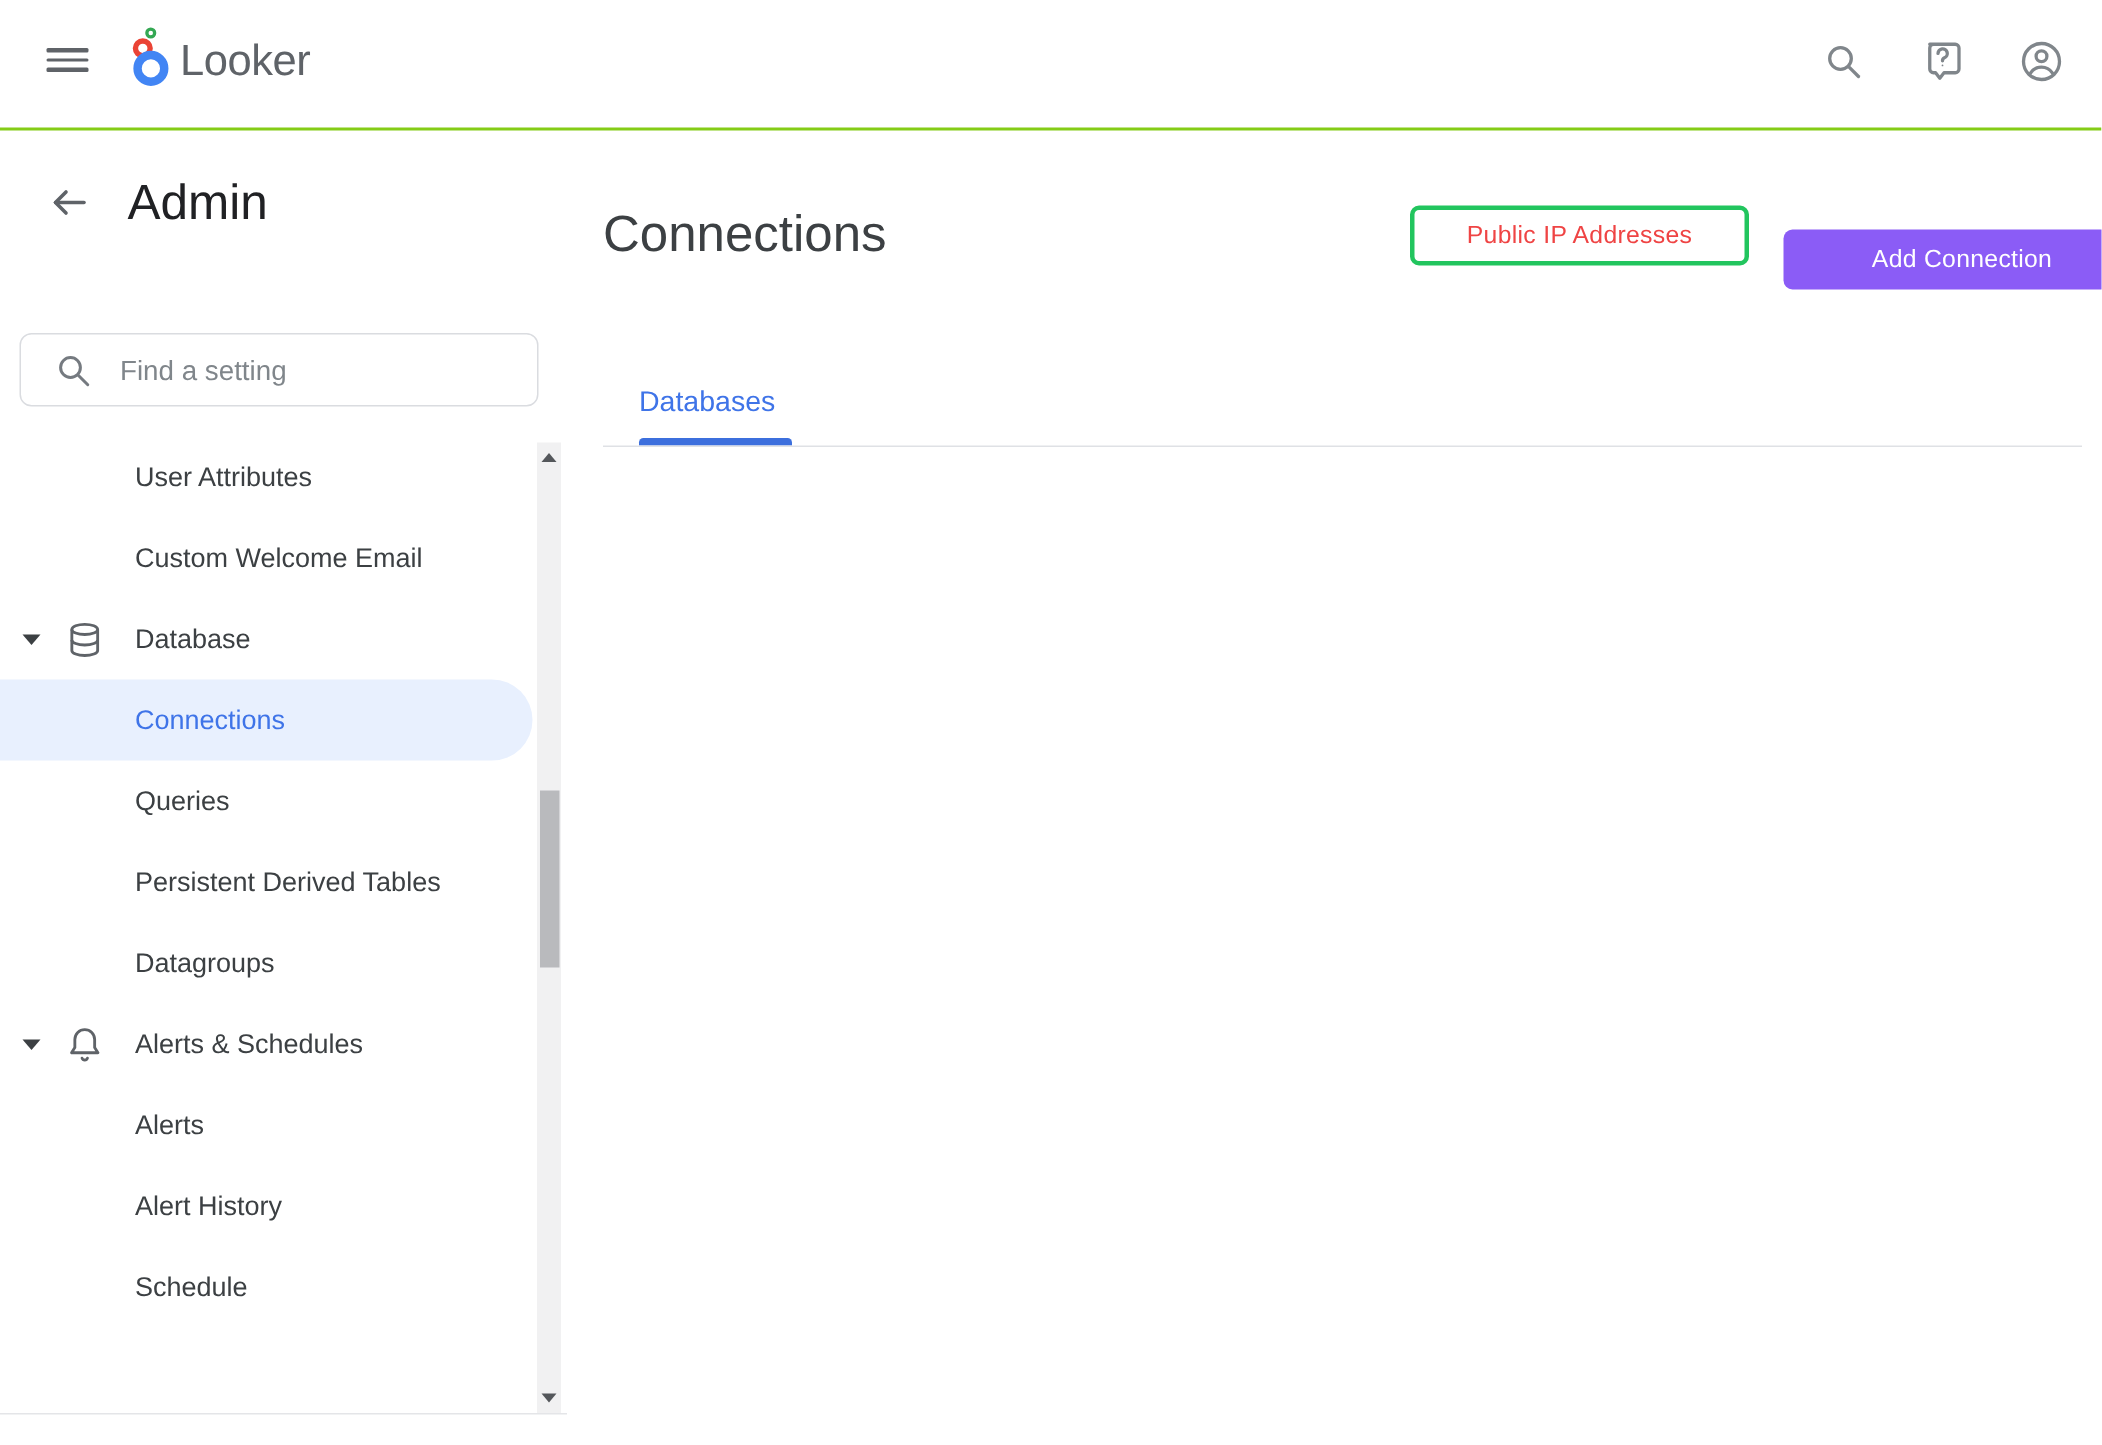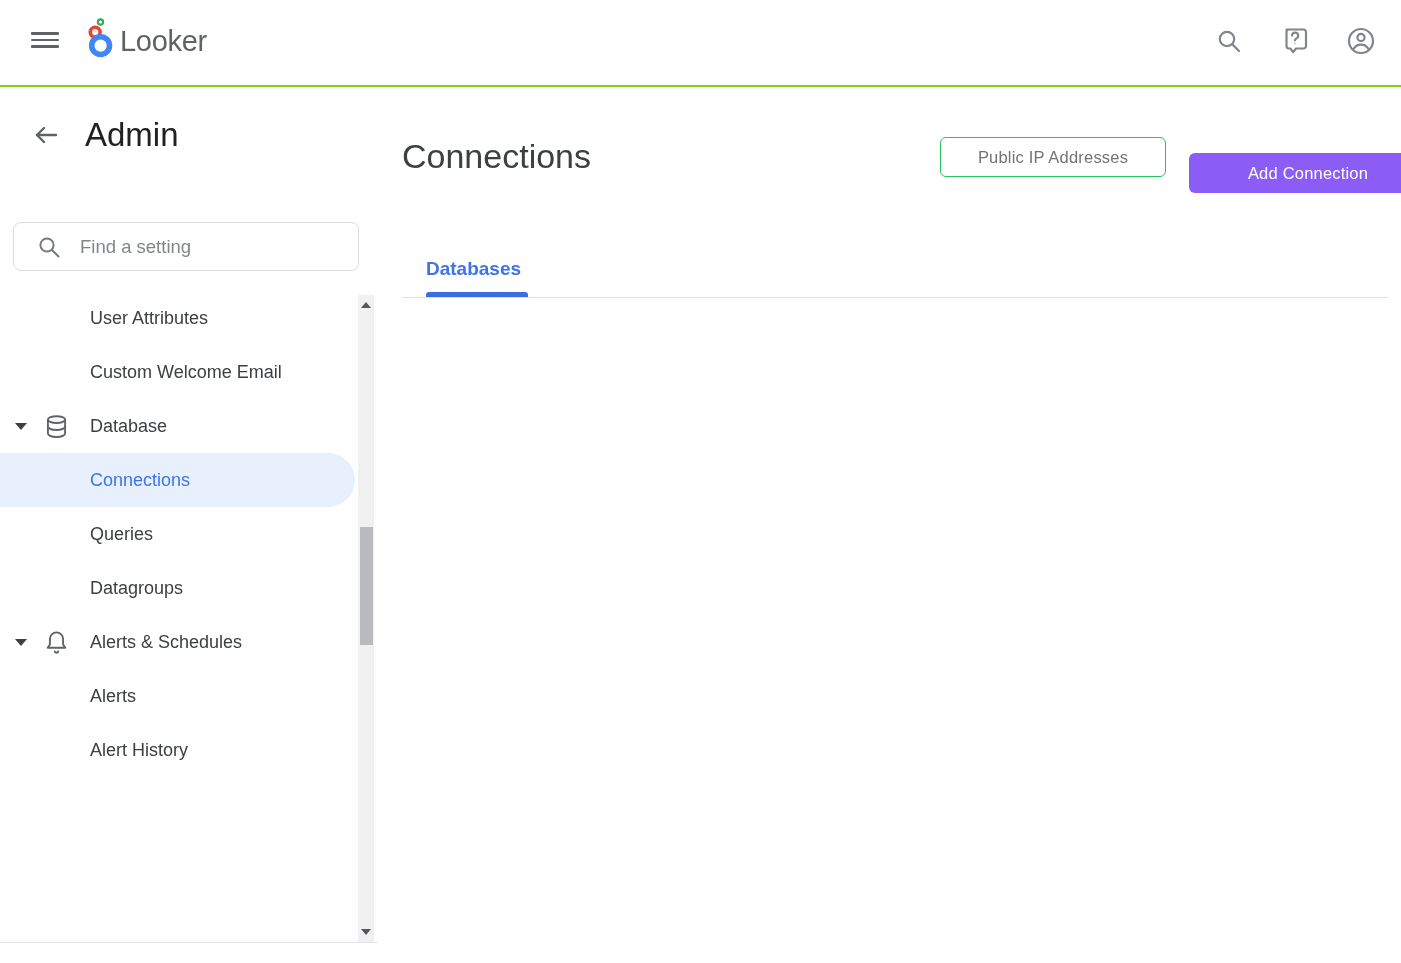--- a/index.html
+++ b/index.html
@@ -69,25 +69,25 @@
   .sb-down { bottom: 7px; border-top: 6px solid #54575b; }
   .sb-thumb { position: absolute; left: 1.5px; top: 232px; width: 13px; height: 118px; background: #b9babd; cursor: grab; }
   .sidebar-bottom-border { position: absolute; left: 0; top: 942px; width: 378px; height: 1px; background: #e4e5e8; }
 
   
   .page-title { position: absolute; left: 402px; top: 133px; font-size: 34px; line-height: 46px; color: #3c4043; }
 
   .btn { position: absolute; top: 137px; height: 40px; border-radius: 6px;
     font-size: 16.5px; font-weight: 500; font-family: "Liberation Sans", sans-serif;
     display: flex; align-items: center; justify-content: center; cursor: pointer; letter-spacing: 0.2px; }
-  .btn-outline { left: 940px; width: 226px; background: #fff; border: 1px solid #22c55e; color: #737373; }
+  .btn-outline { left: 940px; width: 226px; background: #fff; border: 3px solid #22c55e; color: #ef4444; }
   .btn-filled  { left: 1189px; width: 238px; background: #8b5cf6; border: none; color: #ffffff; margin-top: 16px; }
 
   .tab { position: absolute; top: 240px; height: 57px; display: flex; align-items: center;
-    font-size: 19px; font-weight: 700; cursor: pointer; }
+    font-size: 19px; font-weight: 400; cursor: pointer; }
   .tab-databases { left: 426px; color: #3f74e8; }
   .tab-ssh { left: 578px; color: #202124; }
   .tab-underline { position: absolute; left: 426px; top: 292px; width: 102px; height: 5px;
     background: #3c6fdd; border-radius: 3px 3px 0 0; }
   .tabs-divider { position: absolute; left: 402px; top: 297px; width: 986px; height: 1px; background: #dfe1e5; }
 </style>
 </head>
 <body>
 
 <div class="screen">
@@ -156,38 +156,44 @@
       <span>Database</span>
     </div>
 
     <div class="side-item selected">
       <span>Connections</span>
     </div>
     <div class="side-item">
       <span>Queries</span>
     </div>
     <div class="side-item">
+      <span>Persistent Derived Tables</span>
+    </div>
+    <div class="side-item">
       <span>Datagroups</span>
     </div>
 
     <div class="side-item">
       <span class="caret"></span>
       <svg class="sicon" viewBox="0 0 27 27" fill="none" stroke="#5f6368" stroke-width="1.9" stroke-linejoin="round">
         <path d="M13.5 3.4 a6.6 6.6 0 0 0 -6.6 6.6 v5.4 l-2.2 3.4 h17.6 l-2.2 -3.4 v-5.4 a6.6 6.6 0 0 0 -6.6 -6.6 z"></path>
         <path d="M11.7 22.4 a1.9 1.9 0 0 0 3.6 0" stroke-linecap="round"></path>
       </svg>
       <span>Alerts &amp; Schedules</span>
     </div>
 
     <div class="side-item">
       <span>Alerts</span>
     </div>
     <div class="side-item">
       <span>Alert History</span>
     </div>
+    <div class="side-item">
+      <span>Schedule</span>
+    </div>
   </div>
 
   <div class="sb-track">
     <div class="sb-up"></div>
     <div class="sb-thumb"></div>
     <div class="sb-down"></div>
   </div>
   <div class="sidebar-bottom-border"></div>
 
   <div class="page-title">Connections</div>

